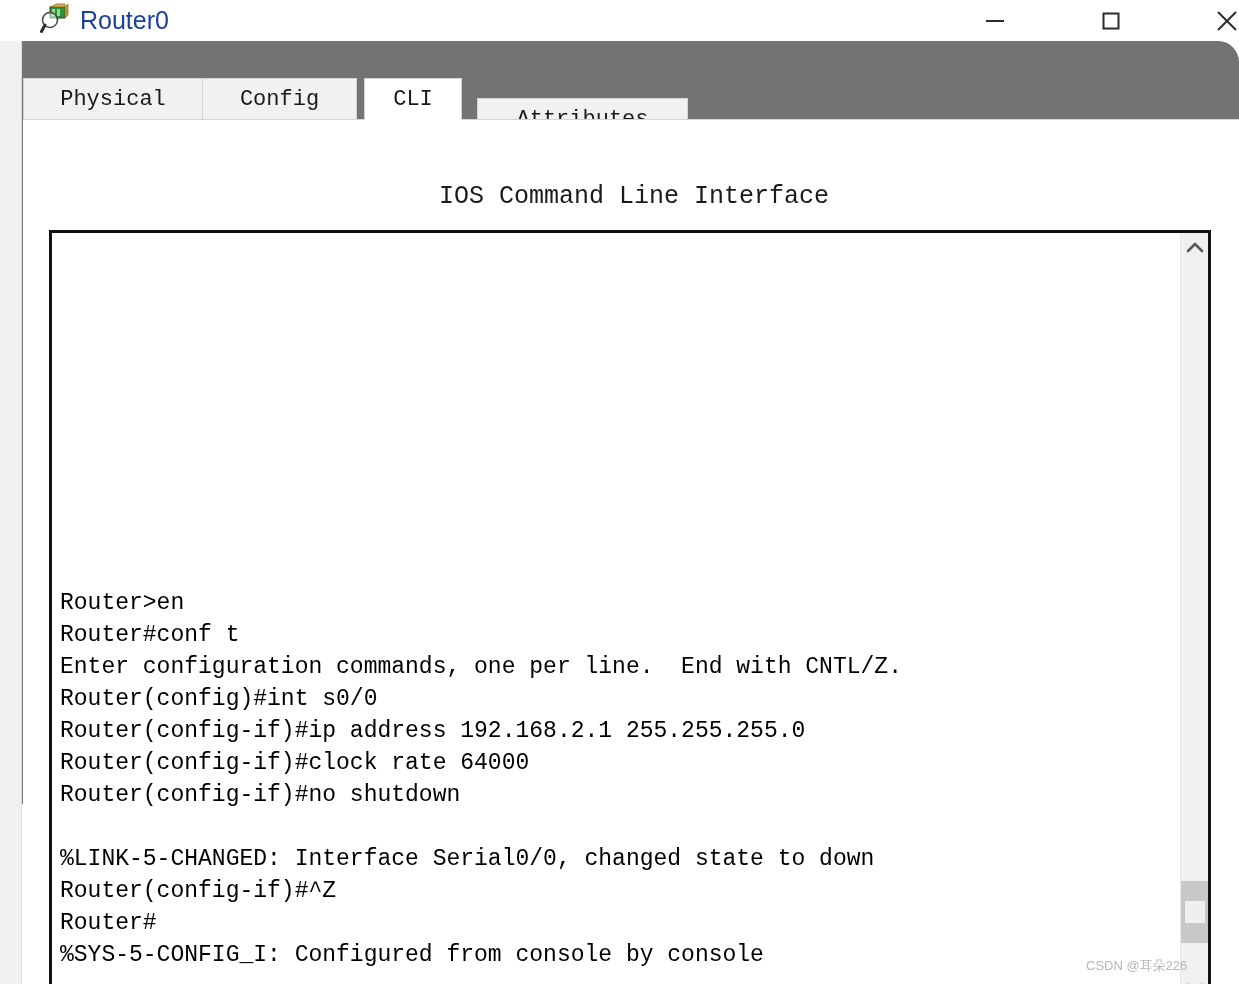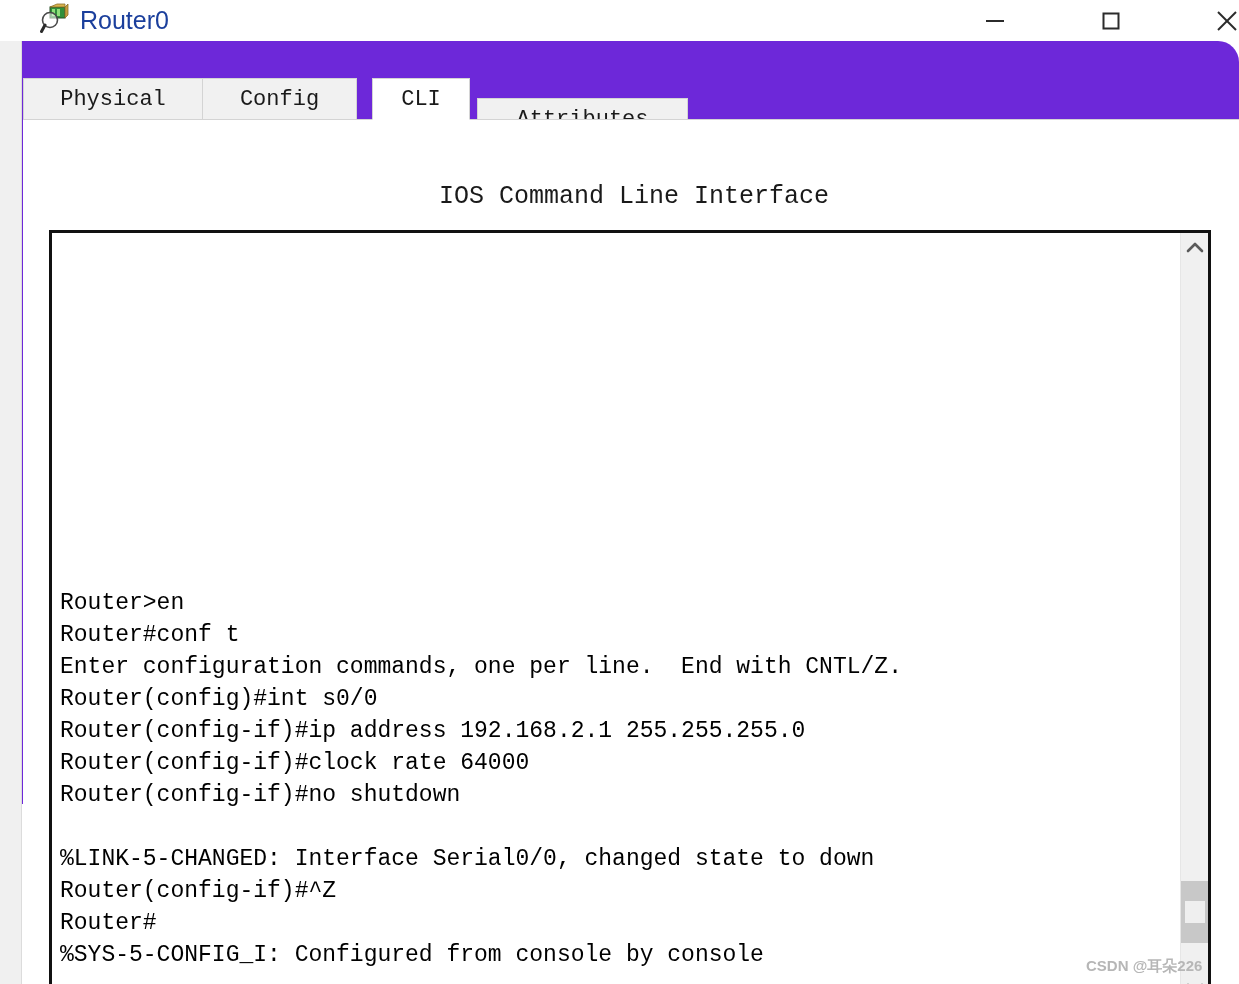--- a/index.html
+++ b/index.html
@@ -54,21 +54,21 @@
   #btn-max { left: 1062px; }
   #btn-close { left: 1178px; }
   .win-btn svg { display: block; }
 
   
   #window-body {
     position: absolute;
     left: 0; top: 41px;
     width: 1239px;
     height: 763px;
-    background: #6d28d9;
+    background: #737373;
     border-radius: 21px;
   }
   #left-gutter {
     position: absolute;
     left: 0; top: 0;
     width: 22px; height: 943px;
     background: #f0f0f0;
     border-right: 1px solid #dcdcdc;
     box-sizing: border-box;
   }
@@ -95,21 +95,21 @@
     color: #1a1a1a;
     white-space: nowrap;
   }
   .tab.active {
     background: #ffffff;
     border-bottom: 1px solid #ffffff;
     z-index: 3;
   }
   #tab-0 { left: 0px;   width: 180px; }
   #tab-1 { left: 179px; width: 155px; }
-  #tab-2 { left: 349px; width: 98px;  }
+  #tab-2 { left: 341px; width: 98px;  }
   #tab-3 { left: 454px; width: 211px; margin-top: 20px; }
 
   
   #tab-panel {
     position: absolute;
     left: 23px; top: 78px;
     width: 1216px;
     height: 865px;
     background: #ffffff;
     border-top: 1px solid #d4d4d4;
@@ -195,26 +195,25 @@
     width: 20px;
     height: 22px;
     background: #efefef;
   }
 
   
   #watermark {
     position: absolute;
     left: 1086px;
     top: 957px;
-    font-size: 15px;
+    font-size: 13px;
     color: #b6b6b6;
     font-family: "Liberation Sans", sans-serif;
     white-space: nowrap;
     z-index: 9;
-    font-weight: bold;
   }
 </style>
 </head>
 <body>
 
 <div id="titlebar">
 
   <span id="app-icon">
     <svg width="32" height="32" viewBox="0 0 32 32">
       <rect x="10" y="4" width="15" height="11" fill="#2f8f3a" stroke="#244f24" stroke-width="1"></rect>

